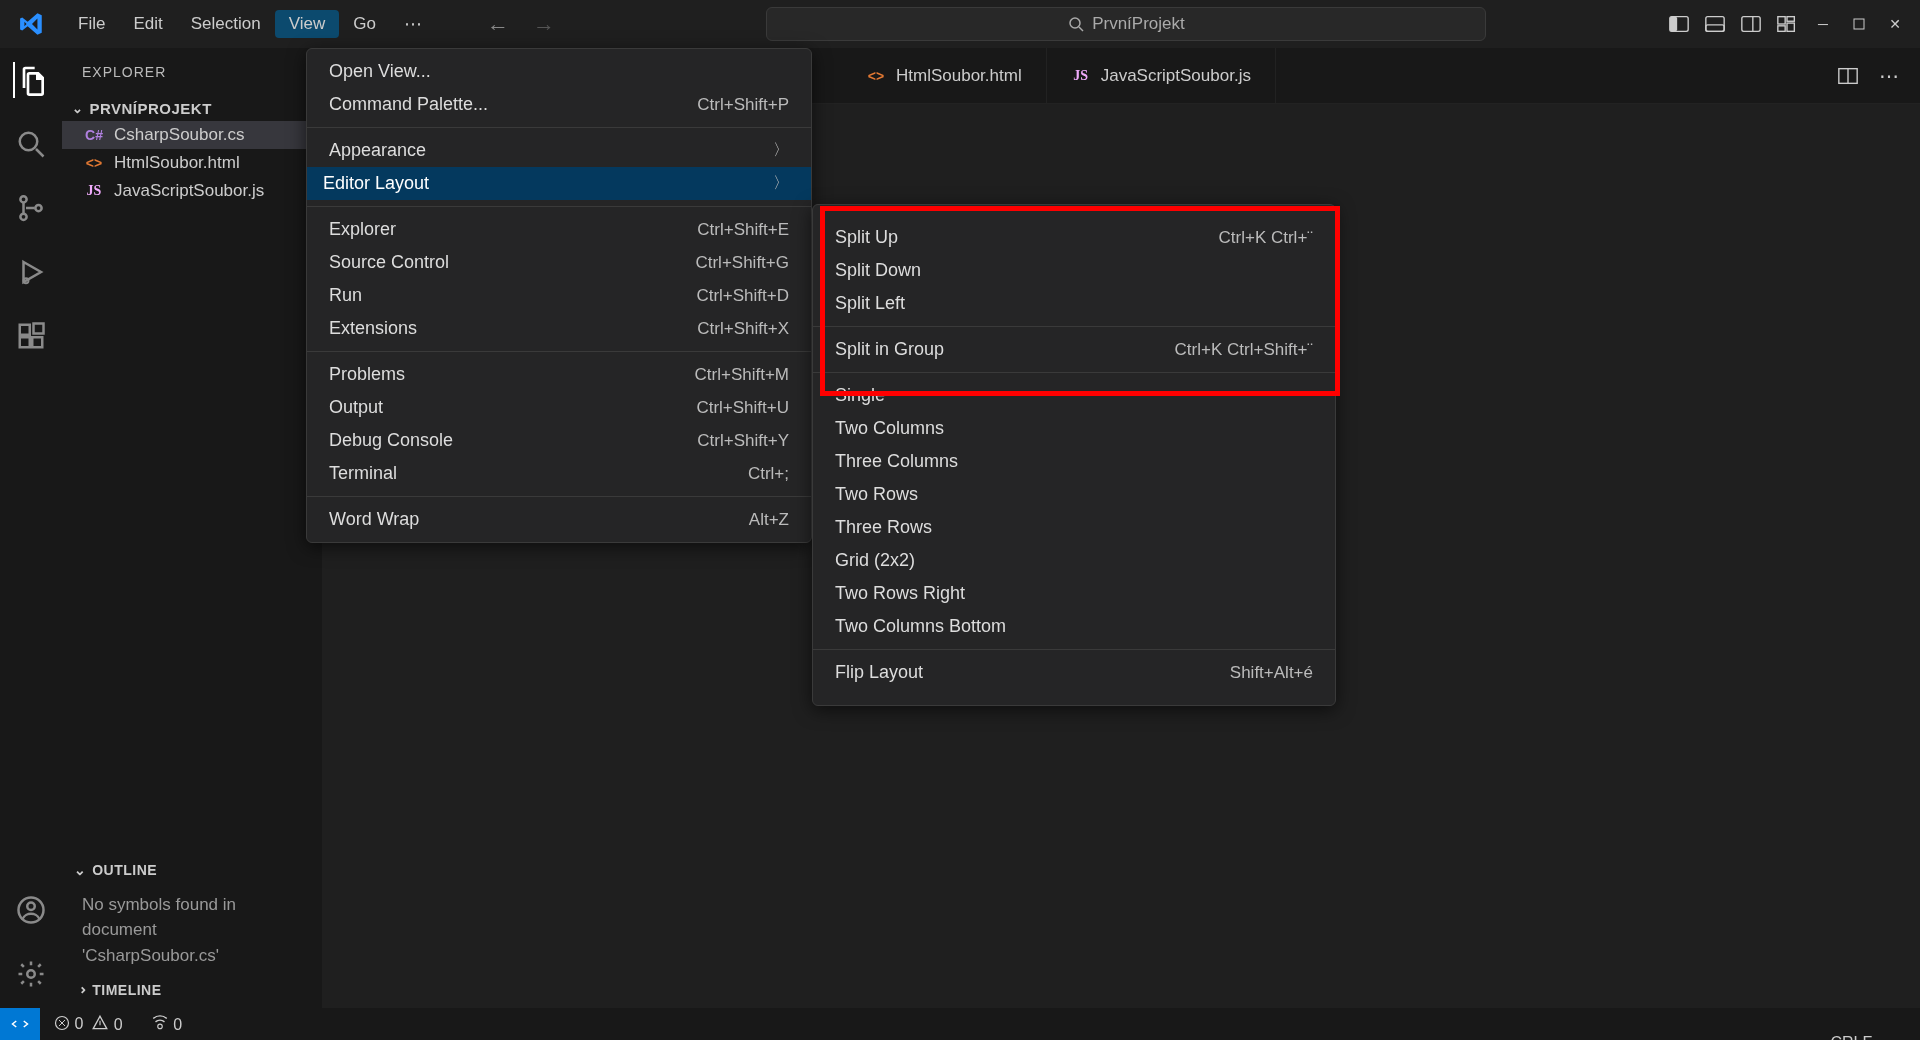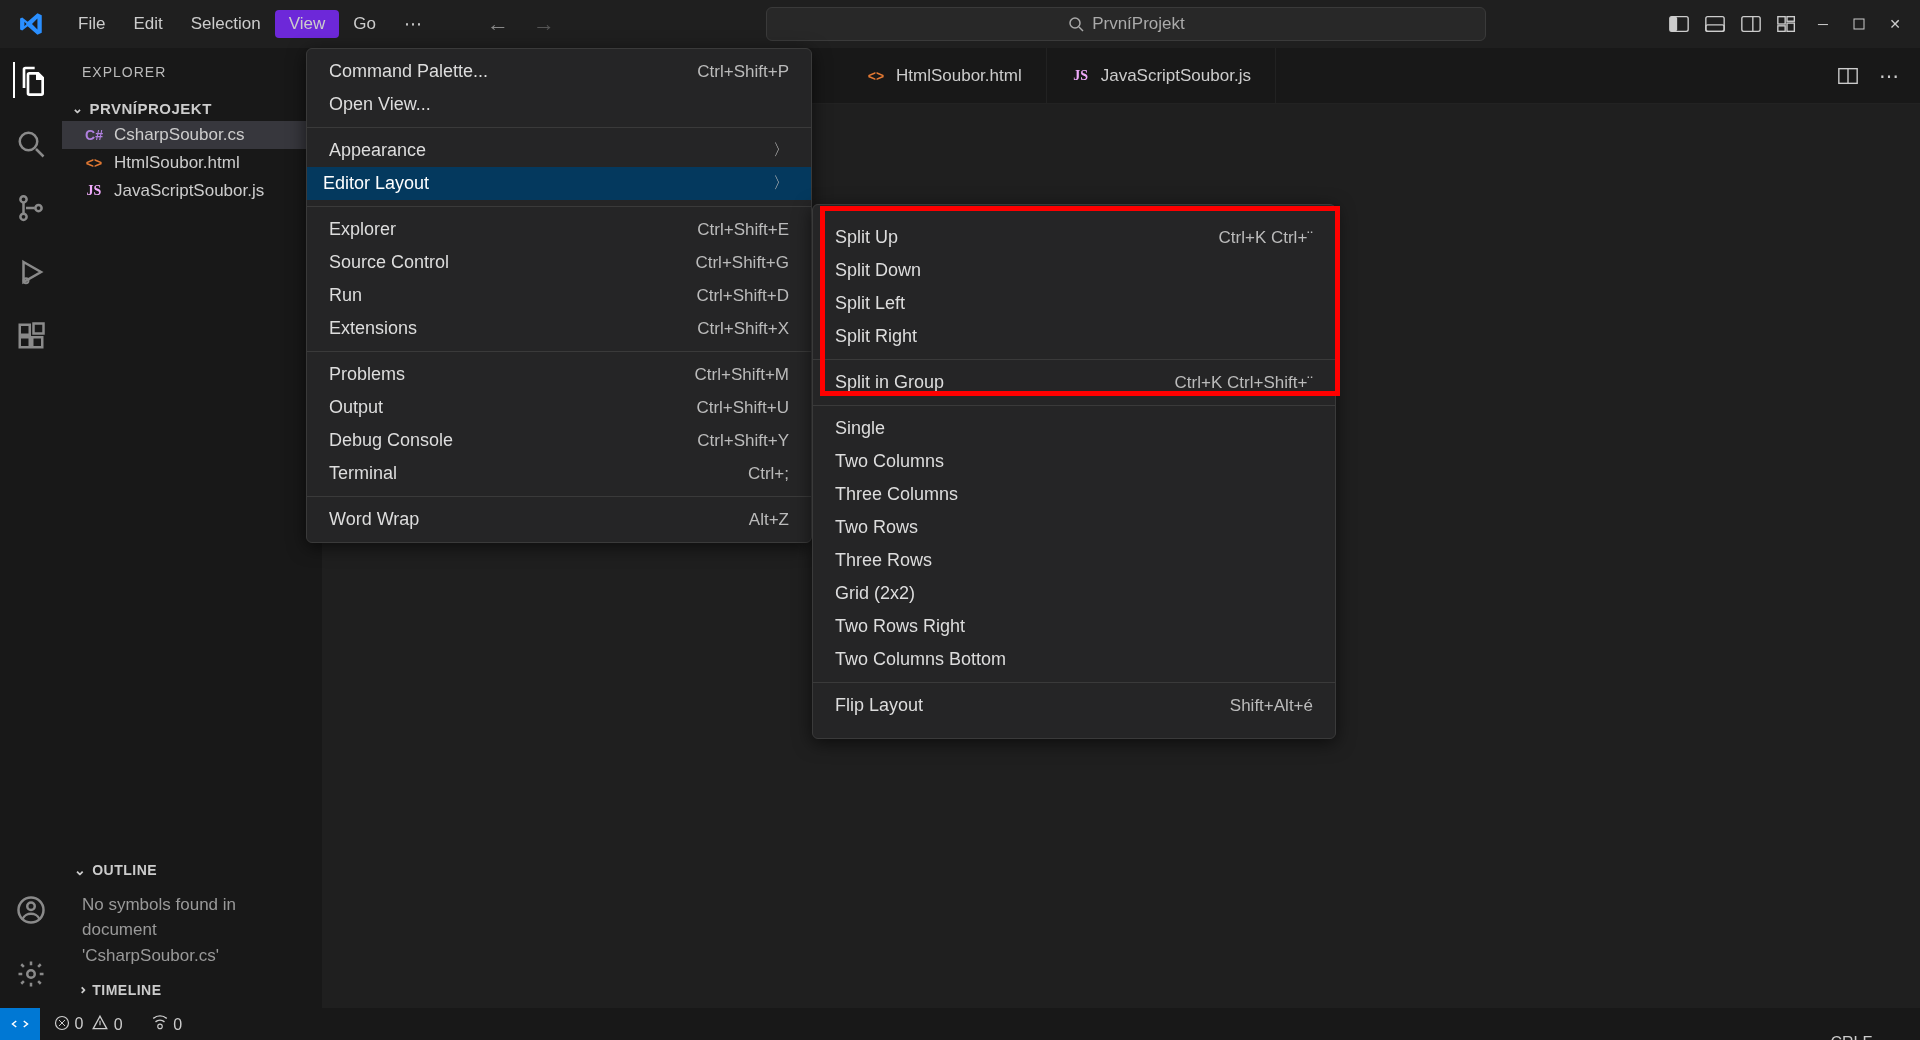--- a/index.html
+++ b/index.html
@@ -2,21 +2,21 @@
 <html><head>
 <meta charset="utf-8">
 <style>
   * { margin: 0; padding: 0; box-sizing: border-box; font-family: "Segoe UI", sans-serif; }
   body { background: #1e1e1e; color: #cccccc; width: 1920px; height: 1040px; overflow: hidden; position: relative; font-size: 17px; }
 
   .titlebar { height: 48px; background: #1f1f1f; display: flex; align-items: center; }
   .logo { width: 44px; height: 44px; display: flex; align-items: center; justify-content: center; margin: 0 10px; }
   .menu-bar { display: flex; align-items: center; height: 100%; justify-content: space-between; }
   .menu-item { padding: 4px 14px; font-size: 17px; color: #cccccc; cursor: pointer; border-radius: 4px; }
-  .menu-item.active { background: #6d28d9; }
+  .menu-item.active { background: #0c4a6e; }
   .menu-dots { padding: 4px 14px; font-size: 18px; letter-spacing: 1px; }
   .nav-arrows { display: flex; gap: 24px; margin: 0 30px 0 50px; align-items: center; }
   .nav-arrow { font-size: 22px; color: #888; cursor: pointer; }
   .command-center { flex: 1; display: flex; justify-content: center; }
   .search-box { background: #282828; border: 1px solid #3a3a3a; border-radius: 6px; width: 720px; height: 34px; display: flex; align-items: center; justify-content: center; gap: 8px; color: #aaa; font-size: 17px; }
   .titlebar-right { display: flex; align-items: center; gap: 14px; margin-right: 14px; }
   .layout-icon { width: 22px; height: 22px; }
   .win-btn { width: 22px; height: 22px; display: flex; align-items: center; justify-content: center; color: #ccc; font-size: 14px; }
 
   .main { display: flex; height: calc(100% - 48px - 32px); }
@@ -277,26 +277,26 @@
     <span>
       <svg width="18" height="18" viewBox="0 0 16 16">
           <path d="M8 2a4 4 0 00-4 4v3l-2 2v1h12v-1l-2-2V6a4 4 0 00-4-4zM6 13a2 2 0 004 0" stroke="#ccc" stroke-width="1.2" fill="none"></path>
         </svg>
     </span>
   </div>
 </div>
 
 <div class="dropdown" style="left:306px;top:48px;width:506px" id="view-menu">
     <div class="dd-item">
+      <span>Open View...</span>
+      <span class="dd-short"></span>
+    </div>
+    <div class="dd-item">
       <span>Command Palette...</span>
       <span class="dd-short">Ctrl+Shift+P</span>
-    </div>
-    <div class="dd-item">
-      <span>Open View...</span>
-      <span class="dd-short"></span>
     </div>
     <div class="dd-sep"></div>
     <div class="dd-item">
       <span>Appearance</span>
       <span class="dd-chev">〉</span>
     </div>
     <div class="dd-item highlight">
       <span>Editor Layout</span>
       <span class="dd-chev">〉</span>
     </div>
@@ -347,24 +347,20 @@
       <span class="dd-short">Ctrl+K Ctrl+¨</span>
     </div>
     <div class="dd-item">
       <span>Split Down</span>
       <span class="dd-short"></span>
     </div>
     <div class="dd-item">
       <span>Split Left</span>
       <span class="dd-short"></span>
     </div>
-    <div class="dd-item">
-      <span>Split Right</span>
-      <span class="dd-short"></span>
-    </div>
     <div class="dd-sep"></div>
     <div class="dd-item">
       <span>Split in Group</span>
       <span class="dd-short">Ctrl+K Ctrl+Shift+¨</span>
     </div>
     <div class="dd-sep"></div>
     <div class="dd-item">
       <span>Single</span>
       <span class="dd-short"></span>
     </div>

